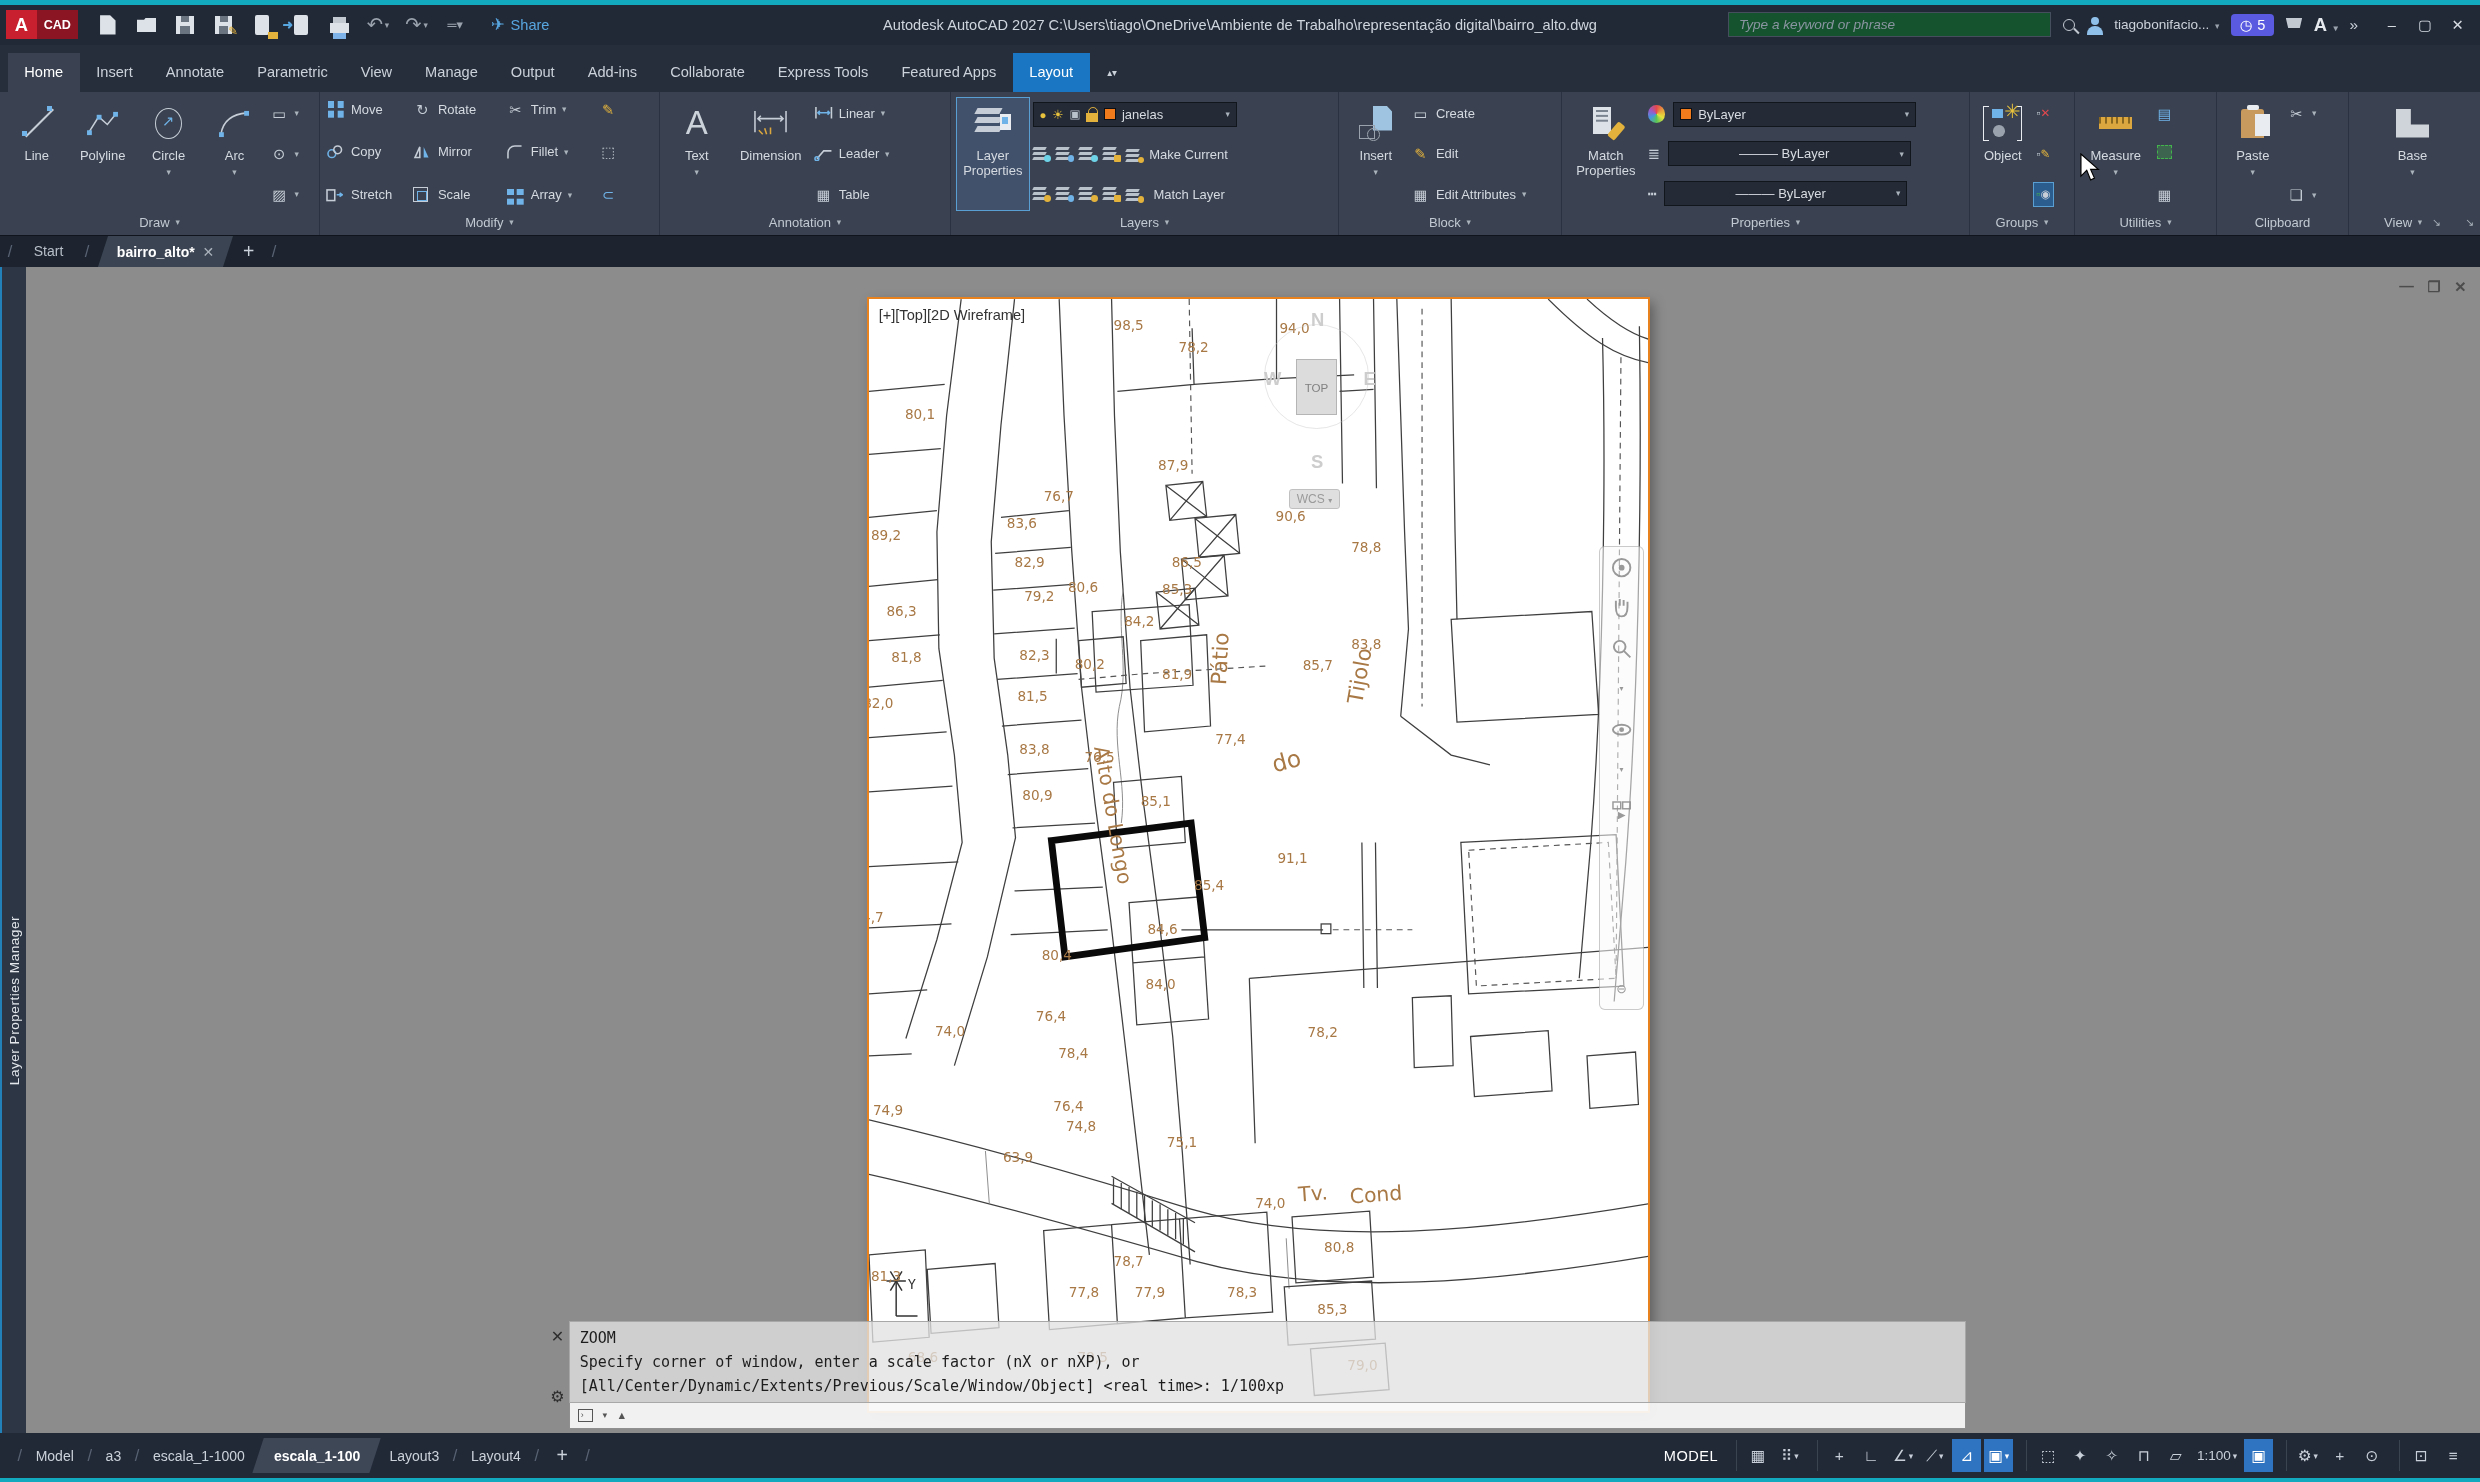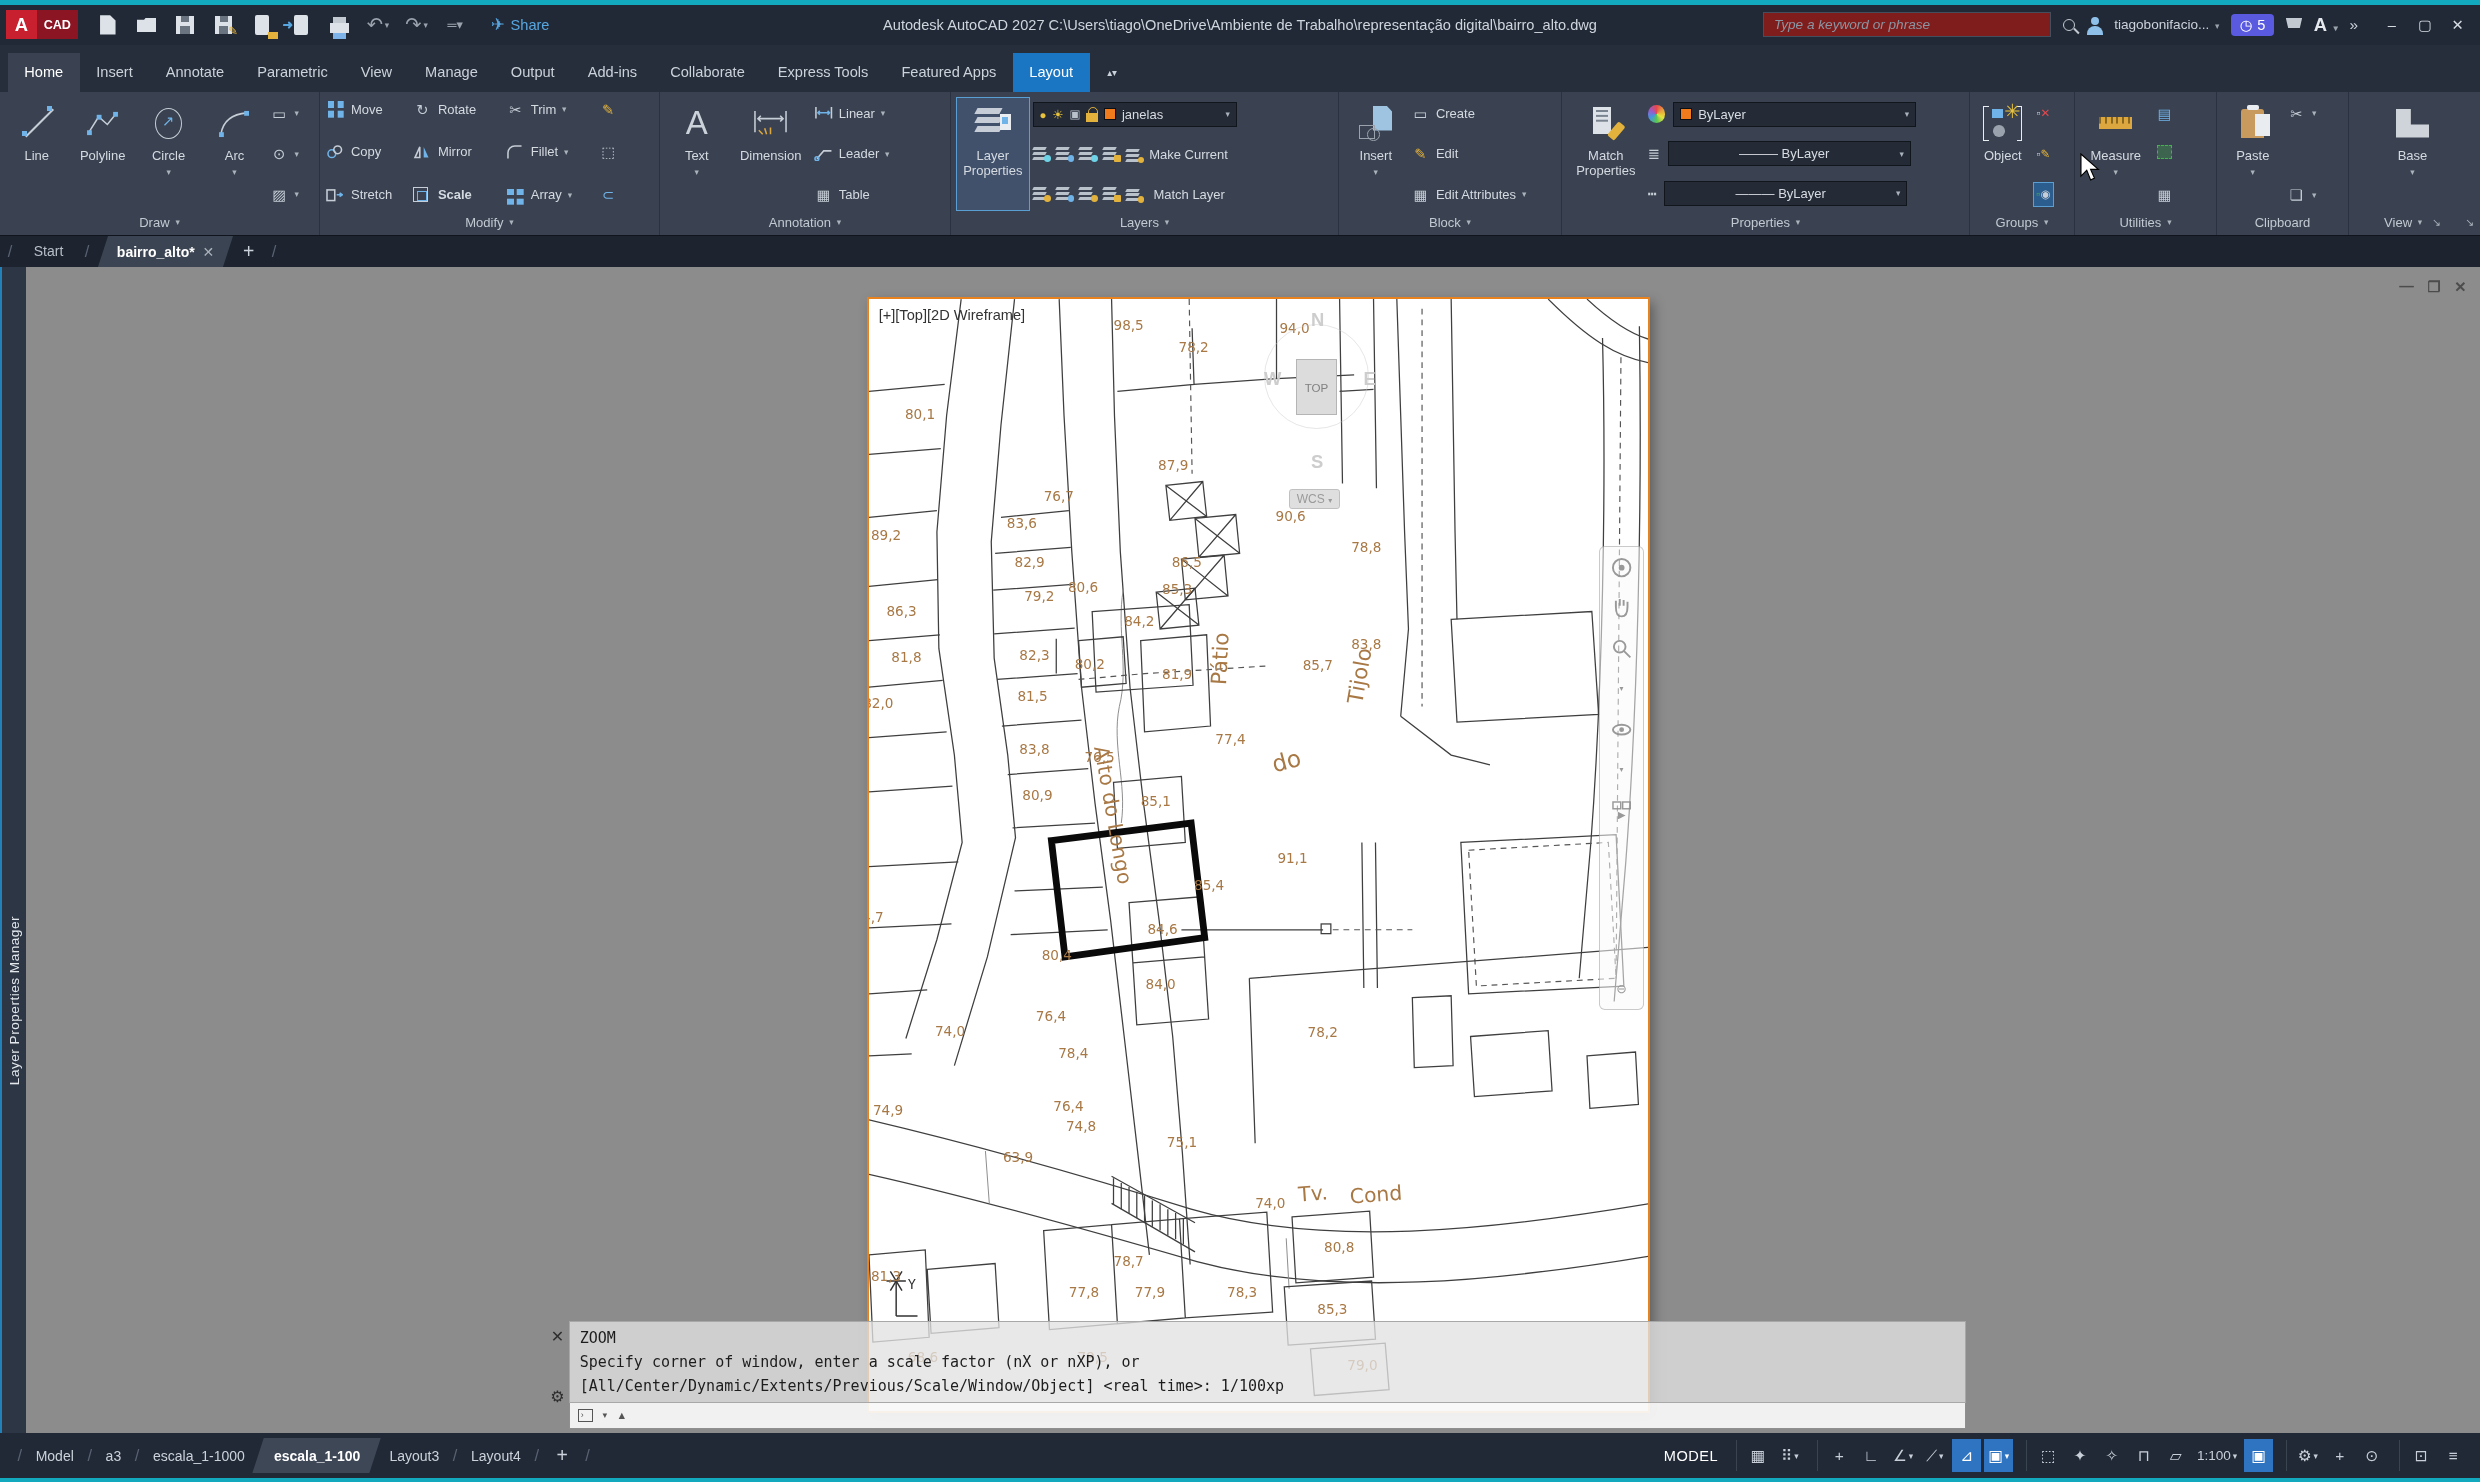--- a/index.html
+++ b/index.html
@@ -26,21 +26,21 @@
   .i-mobile { width:13.6px; height:19.4px; background:#dde2e8; border-radius:1.9px; position:relative; }
   .i-printer { width:19.4px; height:9.7px; background:#dde2e8; position:relative; margin-top:5.8px; }
   .i-printer::before { content:""; position:absolute; left:2.9px; top:-5.8px; width:13.6px; height:5.8px; background:#c3c9d1; }
   .i-printer::after { content:""; position:absolute; left:2.9px; bottom:-6.8px; width:13.6px; height:6.8px; background:#7db3e8; }
   .uglyph { font-size:19.4px; color:#9aa3ad; }
   .ddc { font-size:8.7px; color:#9aa3ad; margin-left:1.9px; }
   .share { display:flex; align-items:center; gap:5.8px; color:#58a6e0; margin-left:9.7px; }
   .share .pl { font-size:16.5px; }
   #title-text { position:absolute; left:50%; transform:translateX(-50%); white-space:nowrap; color:#cfd5dd; font-size:14.6px; }
   .tb-right { position:absolute; right:7.8px; display:flex; align-items:center; gap:11.6px; }
-  .searchbox { width:288px; height:25px; background:#7f1d1d; border:1px solid #454e5c; color:#8b95a2; font-style:italic; font-size:13.6px; display:flex; align-items:center; padding-left:9.7px; }
+  .searchbox { width:323px; height:25px; background:#14532d; border:1px solid #454e5c; color:#8b95a2; font-style:italic; font-size:13.6px; display:flex; align-items:center; padding-left:9.7px; }
   .i-mag { width:12.6px; height:12.6px; border:1.9px solid #c3c9d1; border-radius:50%; position:relative; display:inline-block; }
   .i-mag::after { content:""; position:absolute; width:6.8px; height:1.9px; background:#c3c9d1; transform:rotate(45deg); right:-5.8px; bottom:-1.9px; }
   .i-person { width:15.5px; height:15.5px; position:relative; display:inline-block; }
   .i-person::before { content:""; position:absolute; left:3.9px; top:0; width:7.8px; height:7.8px; border-radius:50%; background:#8fc0ea; }
   .i-person::after { content:""; position:absolute; left:0; bottom:-1.9px; width:15.5px; height:8.7px; border-radius:7.8px 7.8px 0 0; background:#8fc0ea; }
   .badge { background:#5a5ae0; color:#fff; border-radius:3.9px; padding:2.9px 8.7px; display:flex; align-items:center; gap:4.9px; font-size:14.6px; }
   .i-cart { width:16.5px; height:10.7px; background:#c3c9d1; clip-path:polygon(0 0,100% 0,85% 100%,15% 100%); position:relative; display:inline-block; margin-top:-3.9px; }
   .winbtns { display:flex; gap:3.9px; margin-left:7.8px; }
   .winbtn { width:29px; height:25px; display:flex; align-items:center; justify-content:center; color:#d6dbe2; font-size:14.6px; }
 
@@ -383,21 +383,21 @@
         <div style="display:flex; gap:3.9px;">
           <div class="srow" style="width:83px;">
               <span class="sic">
                 <svg class="ic" width="17.5" height="15.5" viewBox="0 0 18 16">
                   <rect x="1" y="3" width="8" height="11" class="st"></rect>
                   <path d="M11 8 h6 m-3 -2 l3 2 -3 2" class="sb"></path>
                 </svg>
               </span>
               <span>Stretch</span>
             </div>
-          <div class="srow" style="width:89px;font-weight:bold;">
+          <div class="srow" style="width:89px;">
               <span class="sic">
                 <div class="i-nested" style="width:15.5px;height:15.5px;"></div>
               </span>
               <span>Scale</span>
             </div>
           <div class="srow" style="width:89px;">
               <span class="sic">
                 <div class="i-arr4" style="width:15.5px;height:15.5px;">
                   <i></i>
                 </div>

